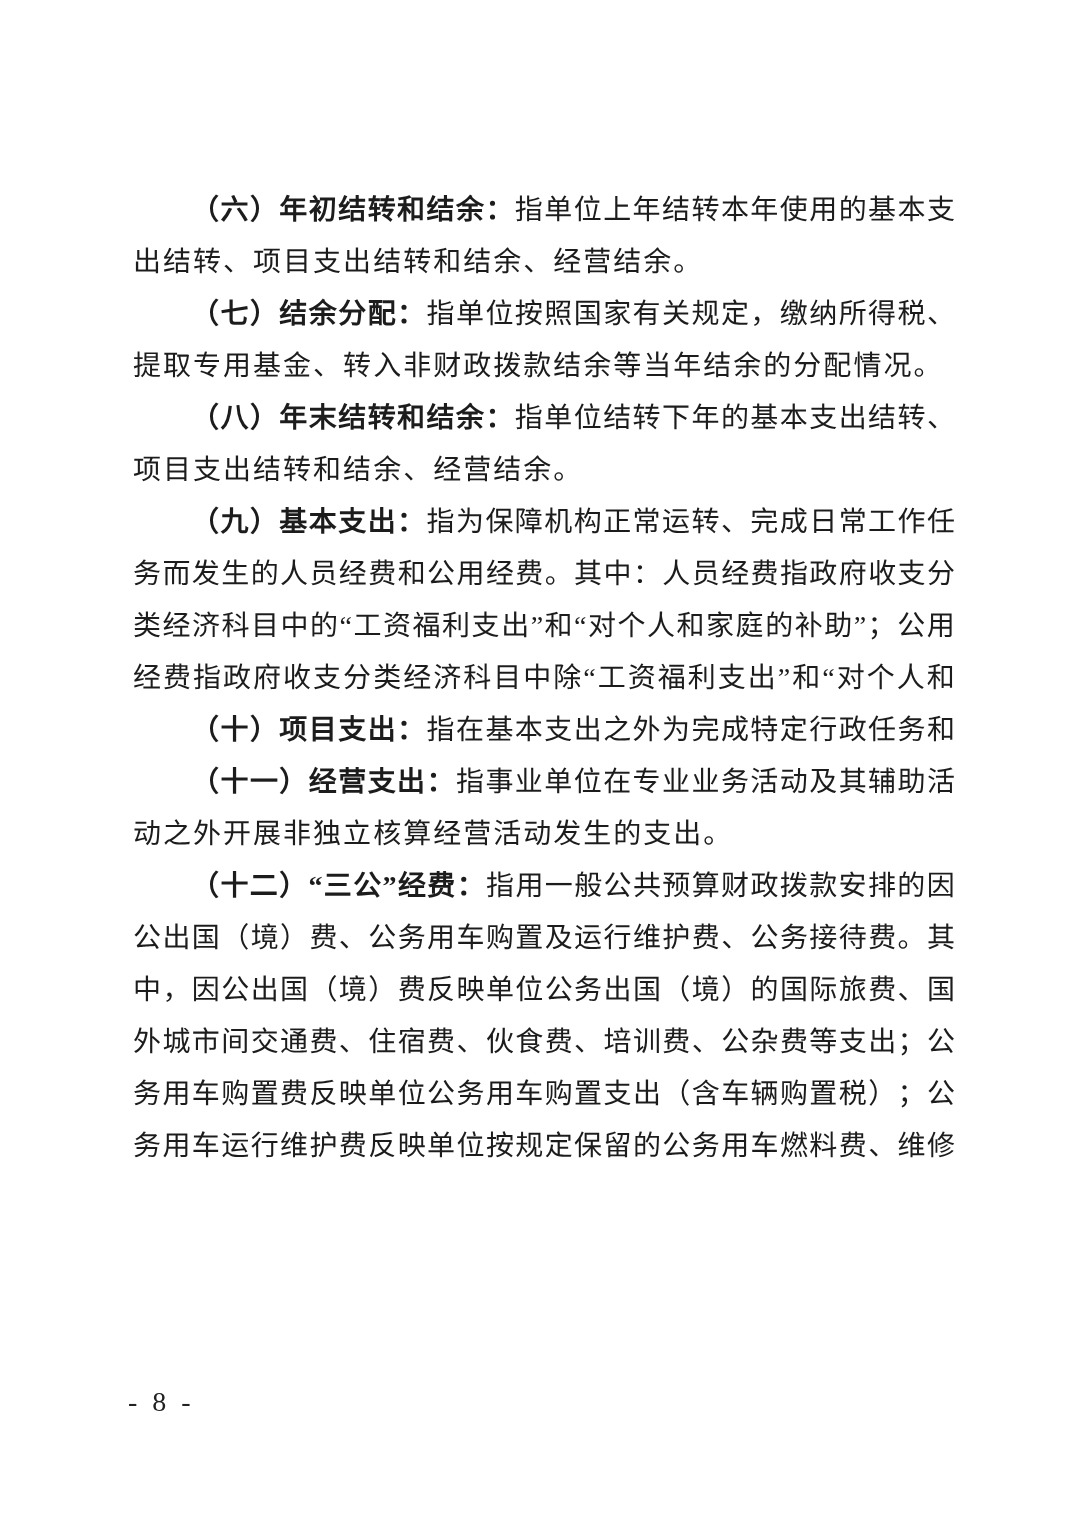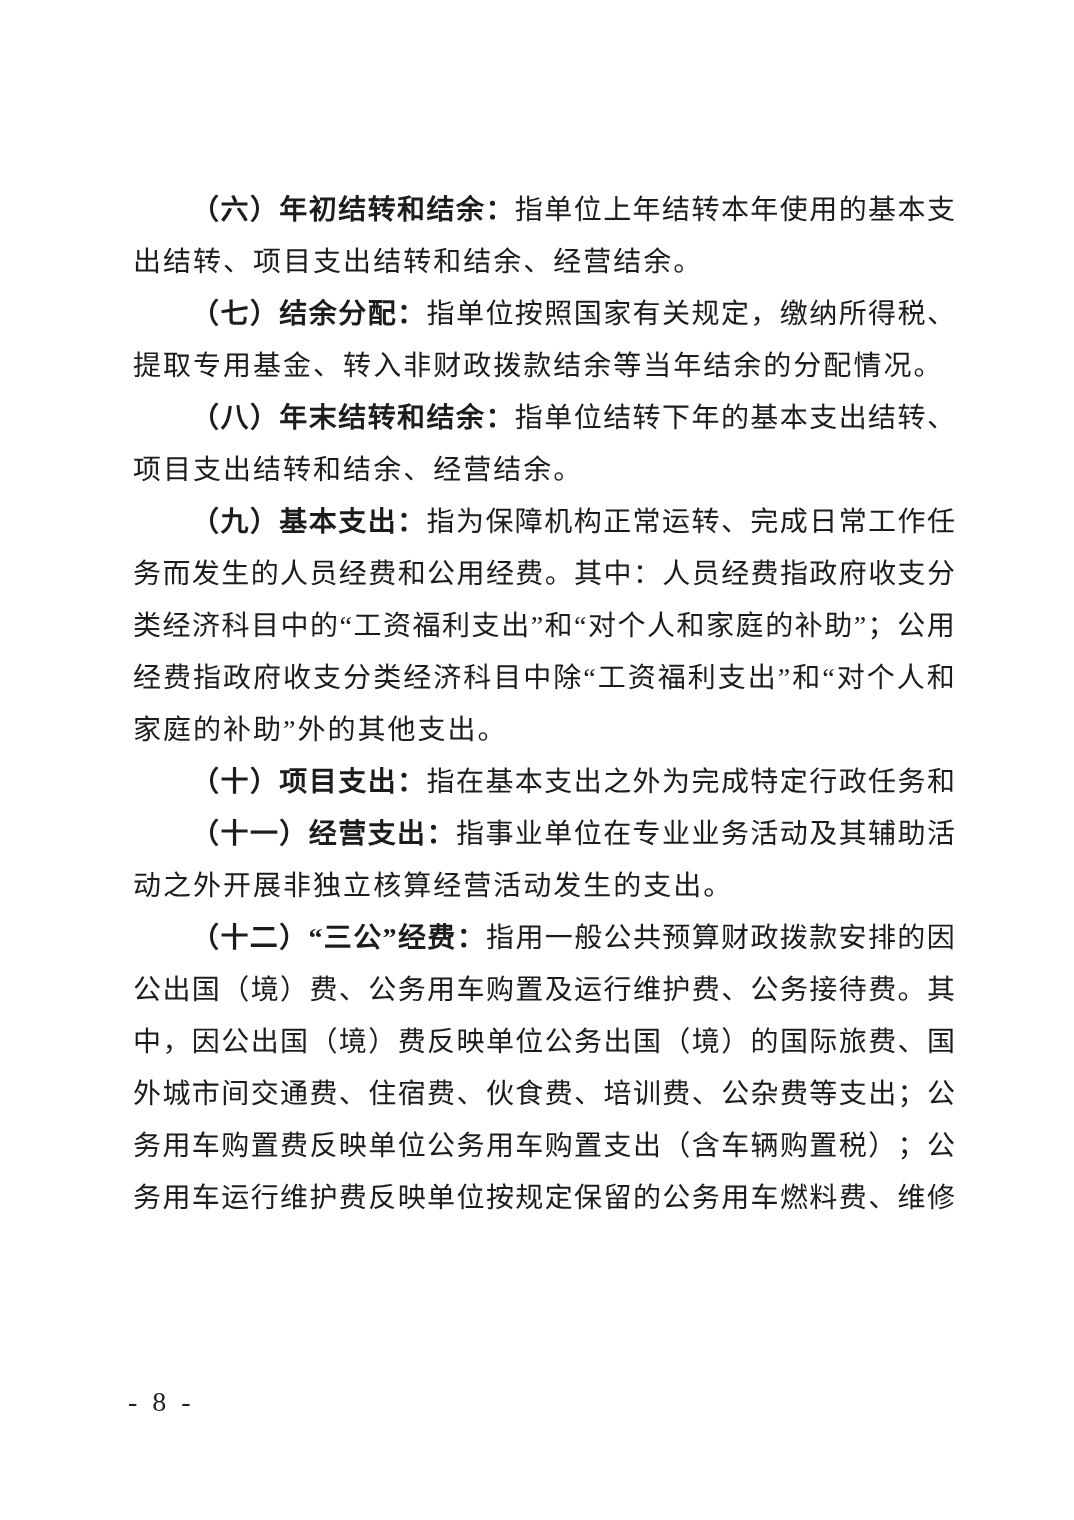--- a/index.html
+++ b/index.html
@@ -266,21 +266,20 @@
           <span class="char">支</span>
           <span class="char">出</span>
           <span class="char">”</span>
           <span class="char">和</span>
           <span class="char">“</span>
           <span class="char">对</span>
           <span class="char">个</span>
           <span class="char">人</span>
           <span class="char">和</span>
         </div>
-        <div class="line nojustify"><span class="char">家</span><span class="char">庭</span><span class="char">的</span><span class="char">补</span><span class="char">助</span><span class="char">”</span><span class="char">外</span><span class="char">的</span><span class="char">其</span><span class="char">他</span><span class="char">支</span><span class="char">出</span><span class="char">。</span></div>
       </div>
       <div class="para">
         <div class="line justify indent">
           <span class="char bold">（</span>
           <span class="char bold">十</span>
           <span class="char bold">）</span>
           <span class="char bold">项</span>
           <span class="char bold">目</span>
           <span class="char bold">支</span>
           <span class="char bold">出</span>

